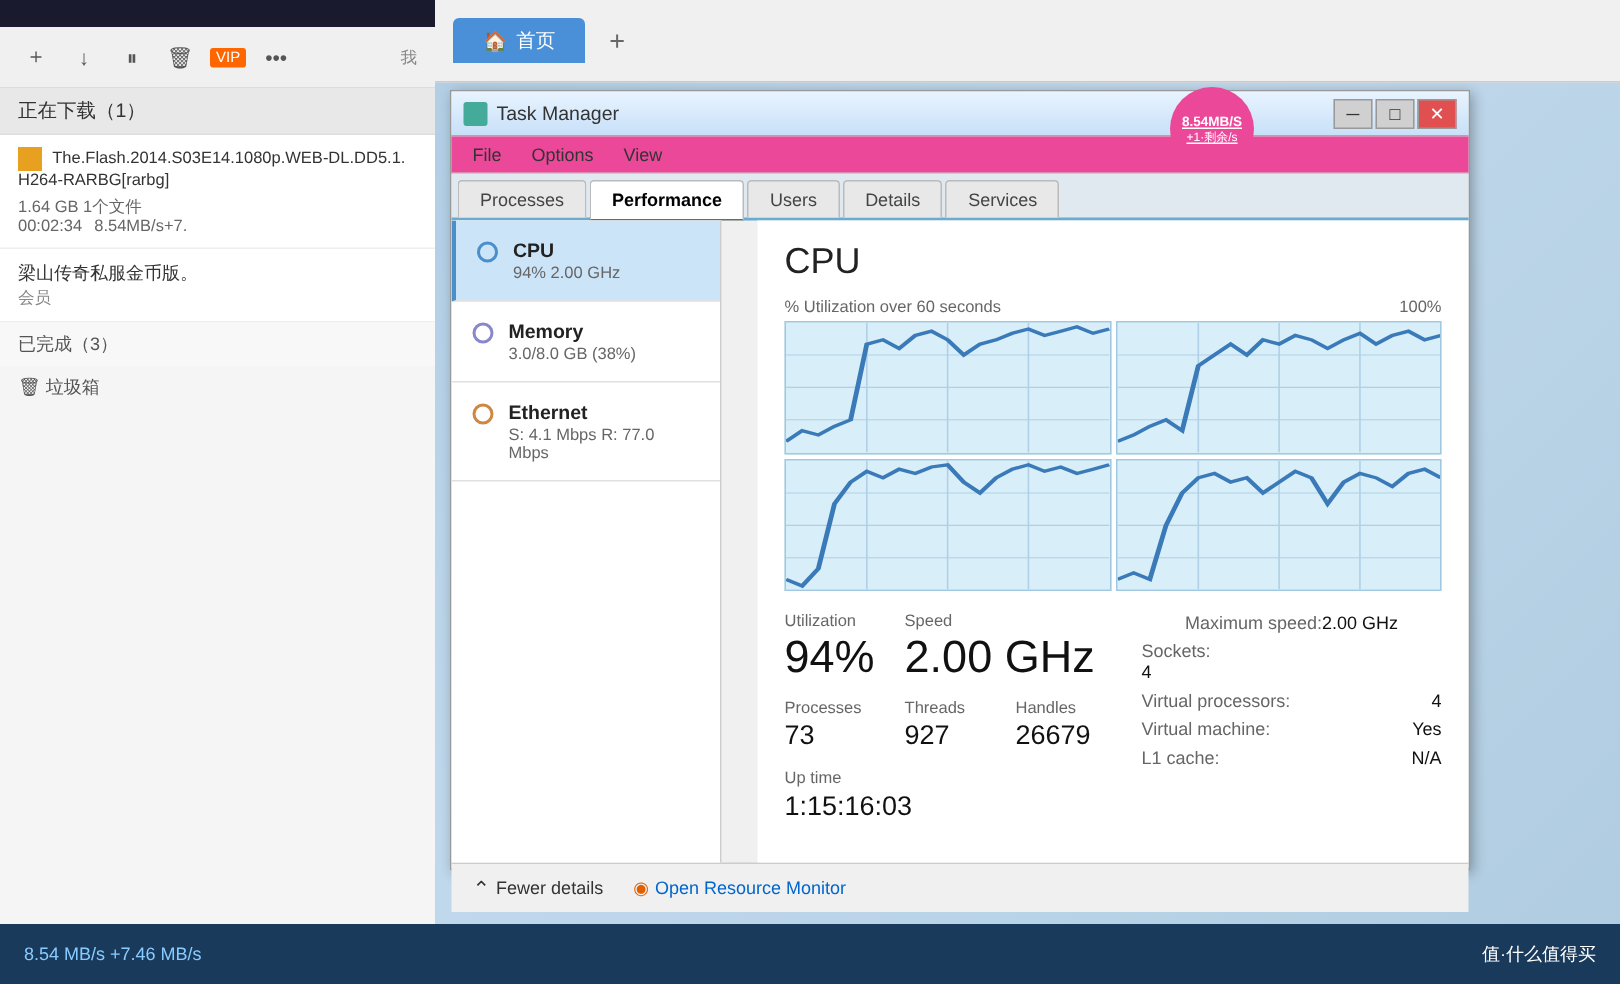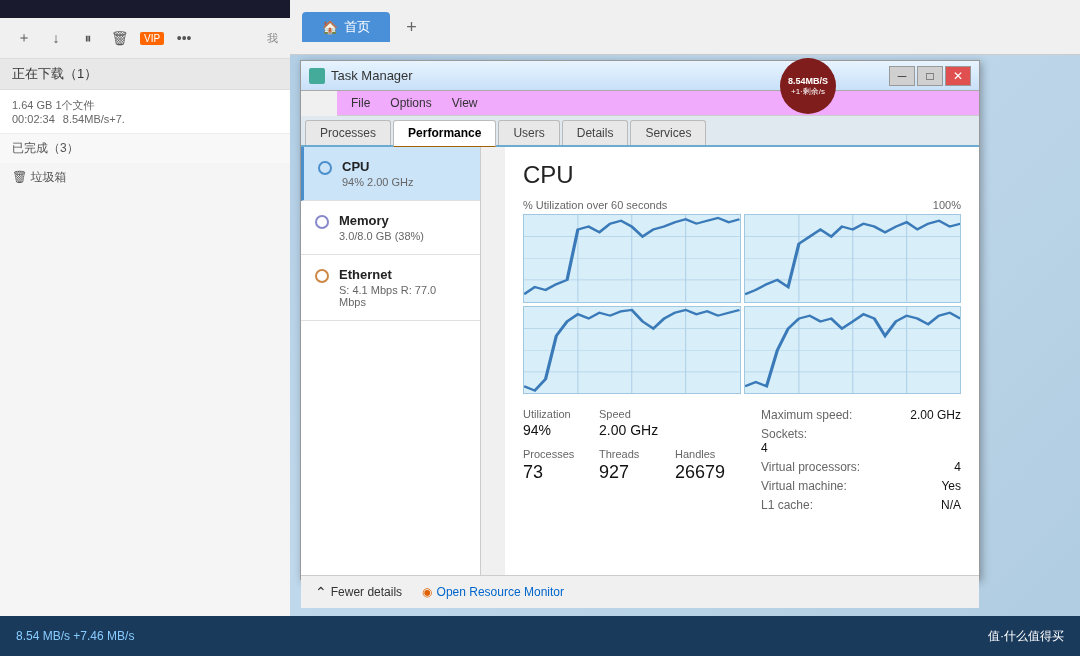--- a/index.html
+++ b/index.html
@@ -106,32 +106,33 @@
       padding: 6px 12px;
       font-size: 12px;
       color: #555;
     }
 
     
     .speed-badge {
       position: absolute;
       top: 58px;
       left: 780px;
-      background: #7f1d1d;
+      background: #ec4899;
       border-radius: 50%;
       width: 56px;
       height: 56px;
       display: flex;
       flex-direction: column;
       align-items: center;
       justify-content: center;
       font-size: 9px;
       color: white;
       font-weight: bold;
       z-index: 200;
+      text-decoration: underline;
     }
 
     
     .task-manager {
       position: absolute;
       left: 300px;
       top: 60px;
       width: 680px;
       height: 520px;
       background: #f0f0f0;
@@ -188,23 +189,22 @@
 
     .tm-ctrl-btn.close {
       background: #e05050;
       color: white;
     }
 
     .tm-menubar {
       display: flex;
       gap: 0;
       padding: 2px 4px;
-      background: #f0abfc;
+      background: #ec4899;
       border-bottom: 1px solid #ccc;
-      margin-left: 36px;
     }
 
     .tm-menu-item {
       padding: 3px 10px;
       font-size: 12px;
       color: #333;
       cursor: pointer;
     }
 
     .tm-tabs {
@@ -346,21 +346,21 @@
       height: 100%;
     }
 
     .stat-label {
       font-size: 11px;
       color: #666;
       margin-bottom: 2px;
     }
 
     .stat-value {
-      font-size: 14px;
+      font-size: 30px;
       font-weight: 300;
       color: #111;
     }
 
     .stat-value.small {
       font-size: 18px;
     }
 
     
     .tm-bottom {
@@ -469,29 +469,37 @@
     <div class="dl-vip-badge">VIP</div>
     <div class="dl-btn">•••</div>
     <div style="margin-left:auto;font-size:11px;color:#888;">我</div>
   </div>
 
   <div class="download-header">
     <span>正在下载（1）</span>
   </div>
 
   <div class="download-item">
+    <div class="download-item-name">
+      <span class="download-item-icon"></span>
+      <span>The.Flash.2014.S03E14.1080p.WEB-DL.DD5.1.H264-RARBG[rarbg]</span>
+    </div>
     <div class="download-progress-row">
       <span>1.64 GB  1个文件</span>
     </div>
     <div class="download-progress-row">
       <span>00:02:34</span>
       <span>8.54MB/s+7.</span>
     </div>
   </div>
 
+  <div class="download-item">
+    <div style="font-size:12px;color:#333;">梁山传奇私服金币版。</div>
+    <div style="font-size:11px;color:#888;">会员</div>
+  </div>
 
   <div class="download-completed">
     <span>已完成（3）</span>
   </div>
 
   <div class="download-trash">
     <span>🗑 </span>
     <span>垃圾箱</span>
   </div>
 </div>
@@ -658,24 +666,28 @@
               <div class="stat-label">Threads</div>
               <div class="stat-value small">927</div>
             </div>
 
             <div>
               <div class="stat-label">Handles</div>
               <div class="stat-value small">26679</div>
             </div>
           </div>
 
+          <div>
+            <div class="stat-label">Up time</div>
+            <div class="stat-value small">1:15:16:03</div>
+          </div>
         </div>
 
         <div style="min-width:200px;font-size:12px;">
-          <div style="display:flex;justify-content:space-between;margin-bottom:5px;">
+          <div style="display:flex;justify-content:center;margin-bottom:5px;">
             <span class="stats-right-lbl">Maximum speed:</span>
             <span class="stats-right-val">2.00 GHz</span>
           </div>
           <div style="display:flex;justify-content:space-between;margin-bottom:5px;flex-direction:column;">
             <span class="stats-right-lbl">Sockets:</span>
             <span class="stats-right-val">4</span>
           </div>
           <div style="display:flex;justify-content:space-between;margin-bottom:5px;">
             <span class="stats-right-lbl">Virtual processors:</span>
             <span class="stats-right-val">4</span>

